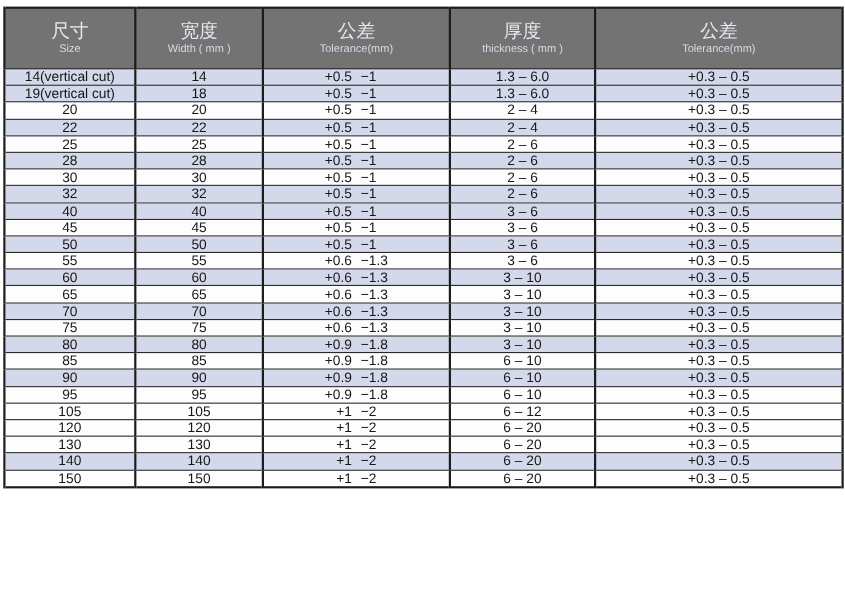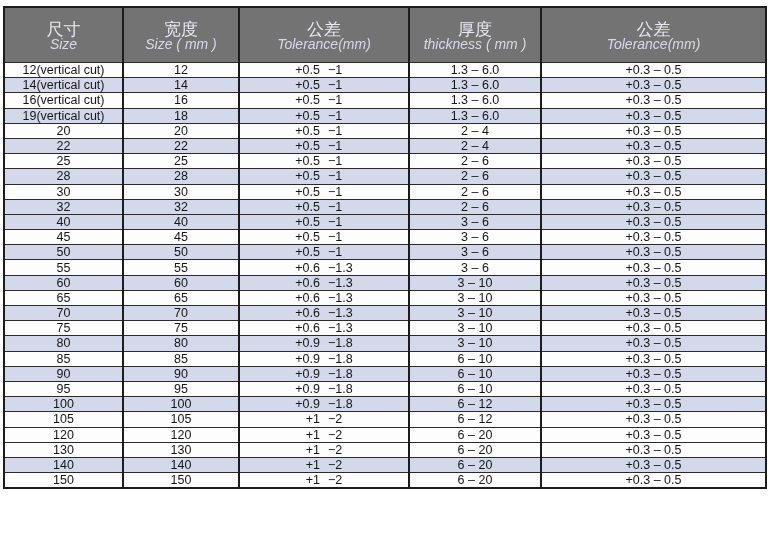--- a/index.html
+++ b/index.html
@@ -13,21 +13,21 @@
   .spec-table col.c2 { width:116px; }
   .spec-table col.c3 { width:170px; }
   .spec-table col.c4 { width:132px; }
   .spec-table col.c5 { width:225px; }
   .spec-table th {
     background:#737373; color:#ffffff; height:54px; padding:0;
     border-left:2px solid #1c1c1c; border-right:2px solid #1c1c1c;
     text-align:center; vertical-align:middle; font-weight:normal;
   }
   .spec-table th .zh { display:block; font-size:17px; line-height:19px; color:#e8e8f2; font-family:"DejaVu Sans", sans-serif; }
-  .spec-table th .en { display:block; font-size:14px; line-height:11px; color:#d8d9ea;font-style:italic; }
+  .spec-table th .en { display:block; font-size:10px; line-height:11px; color:#d8d9ea; }
   .spec-table td {
     height:14.2px; padding:0; line-height:14px; font-size:12.5px; color:#161616;
     text-align:center; border-left:2px solid #1c1c1c; border-right:2px solid #1c1c1c;
     border-top:1px solid #2a2a2a; white-space:nowrap; overflow:hidden;
   }
   .spec-table tr.odd td { background:#fdfdfd; }
   .spec-table tr.even td { background:#d3d9ea; }
   .tol span { display:inline-block; }
   .tol .plus { text-align:right; width:34px; }
   .tol .minus { text-align:left; width:34px; padding-left:8px; }
@@ -44,58 +44,44 @@
       <col class="c5">
   </colgroup>
   <thead>
     <tr>
       <th>
         <span class="zh">尺寸</span>
         <span class="en">Size</span>
       </th>
       <th>
         <span class="zh">宽度</span>
-        <span class="en">Size ( mm )</span>
+        <span class="en">Width ( mm )</span>
       </th>
       <th>
         <span class="zh">公差</span>
         <span class="en">Tolerance(mm)</span>
       </th>
       <th>
         <span class="zh">厚度</span>
         <span class="en">thickness ( mm )</span>
       </th>
       <th>
         <span class="zh">公差</span>
         <span class="en">Tolerance(mm)</span>
       </th>
     </tr>
   </thead>
   <tbody id="rows">
-      <tr class="odd">
-        <td>12(vertical cut)</td>
-        <td>12</td>
-        <td class="tol"><span class="plus">+0.5</span><span class="minus">−1</span></td>
-        <td>1.3 – 6.0</td>
-        <td>+0.3 – 0.5</td>
-      </tr>
       <tr class="even">
         <td>14(vertical cut)</td>
         <td>14</td>
         <td class="tol"><span class="plus">+0.5</span><span class="minus">−1</span></td>
         <td>1.3 – 6.0</td>
         <td>+0.3 – 0.5</td>
       </tr>
-      <tr class="odd">
-        <td>16(vertical cut)</td>
-        <td>16</td>
-        <td class="tol"><span class="plus">+0.5</span><span class="minus">−1</span></td>
-        <td>1.3 – 6.0</td>
-        <td>+0.3 – 0.5</td>
-      </tr>
       <tr class="even">
         <td>19(vertical cut)</td>
         <td>18</td>
         <td class="tol"><span class="plus">+0.5</span><span class="minus">−1</span></td>
         <td>1.3 – 6.0</td>
         <td>+0.3 – 0.5</td>
       </tr>
       <tr class="odd">
         <td>20</td>
         <td>20</td>
@@ -213,27 +199,20 @@
         <td>90</td>
         <td class="tol"><span class="plus">+0.9</span><span class="minus">−1.8</span></td>
         <td>6 – 10</td>
         <td>+0.3 – 0.5</td>
       </tr>
       <tr class="odd">
         <td>95</td>
         <td>95</td>
         <td class="tol"><span class="plus">+0.9</span><span class="minus">−1.8</span></td>
         <td>6 – 10</td>
-        <td>+0.3 – 0.5</td>
-      </tr>
-      <tr class="even">
-        <td>100</td>
-        <td>100</td>
-        <td class="tol"><span class="plus">+0.9</span><span class="minus">−1.8</span></td>
-        <td>6 – 12</td>
         <td>+0.3 – 0.5</td>
       </tr>
       <tr class="odd">
         <td>105</td>
         <td>105</td>
         <td class="tol"><span class="plus">+1</span><span class="minus">−2</span></td>
         <td>6 – 12</td>
         <td>+0.3 – 0.5</td>
       </tr>
       <tr class="odd">

